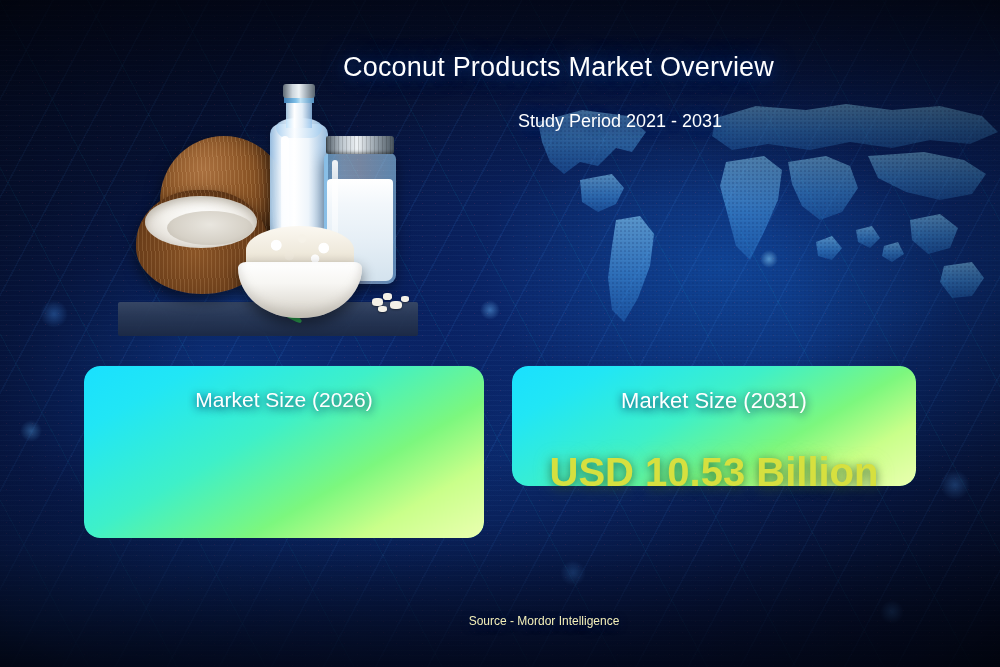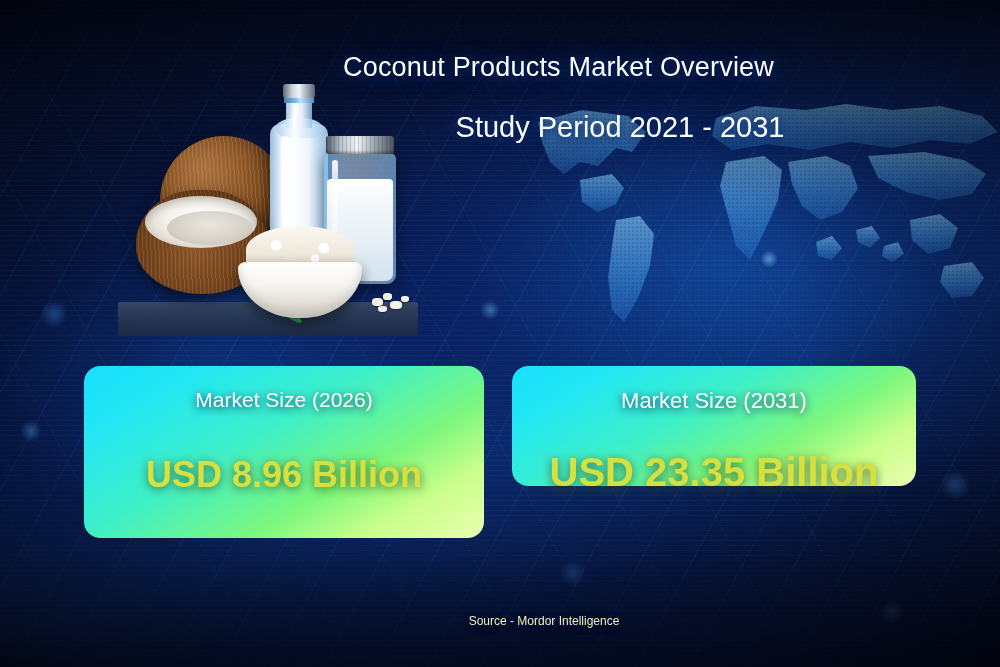--- a/index.html
+++ b/index.html
@@ -204,21 +204,21 @@
   
   #title{
     position:absolute;left:0;top:52px;width:1000px;text-align:center;
     padding-left:117px;box-sizing:border-box;
     color:#ffffff;font-size:27px;letter-spacing:.2px;
     text-shadow:0 2px 10px rgba(0,30,90,.95),0 0 22px rgba(60,140,255,.5);
   }
   #period{
     position:absolute;left:0;top:111px;width:1000px;text-align:center;
     padding-left:240px;box-sizing:border-box;
-    color:#ffffff;font-size:29px;
+    color:#ffffff;font-size:18px;
     text-shadow:0 2px 9px rgba(0,30,90,.95),0 0 18px rgba(60,140,255,.45);
   }
 
   
   .card{
     position:absolute;
     border-radius:18px;
     box-sizing:border-box;
     overflow:visible;
   }
@@ -390,29 +390,28 @@
   <div id="period">Study Period 2021 - 2031</div>
 
   <div class="card" id="card2026">
     <div class="fill">
       <div class="inner-dots"></div>
       <div class="sheen"></div>
     </div>
     <div class="divider"></div>
     <div class="frame"></div>
     <div class="label">Market Size (2026)</div>
-    <div class="value">USD 8.96 Billion</div>
   </div>
 
   <div class="card" id="card2031">
     <div class="fill">
       <div class="inner-dots"></div>
       <div class="sheen"></div>
     </div>
     <div class="divider"></div>
     <div class="frame"></div>
     <div class="label">Market Size (2031)</div>
-    <div class="value">USD 23.35 Billion</div>
+    <div class="value">USD 10.53 Billion</div>
   </div>
 
   <div id="source">Source  -  Mordor Intelligence</div>
 
 </div>
 
 </body></html>

